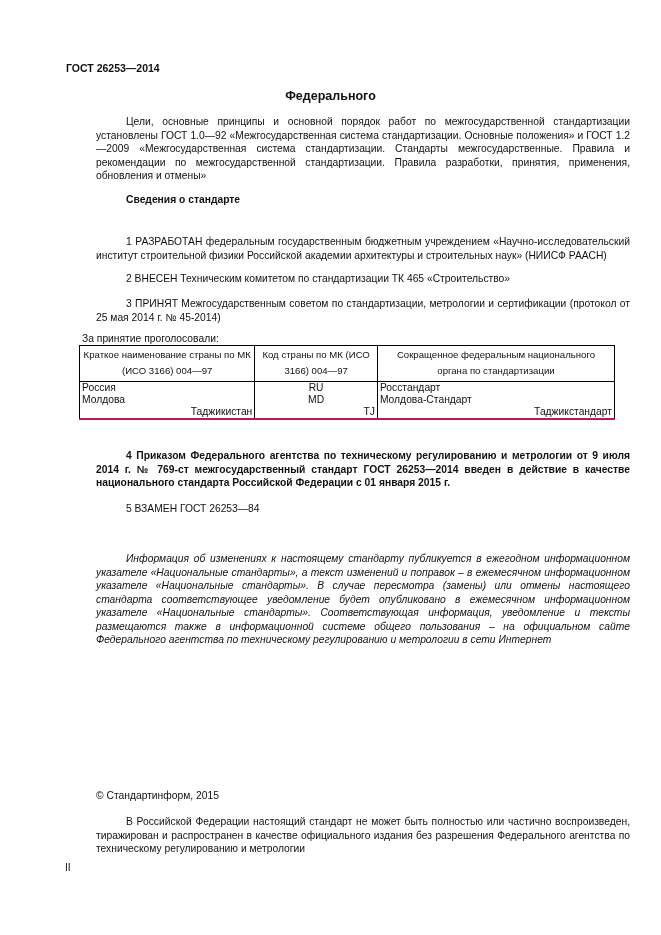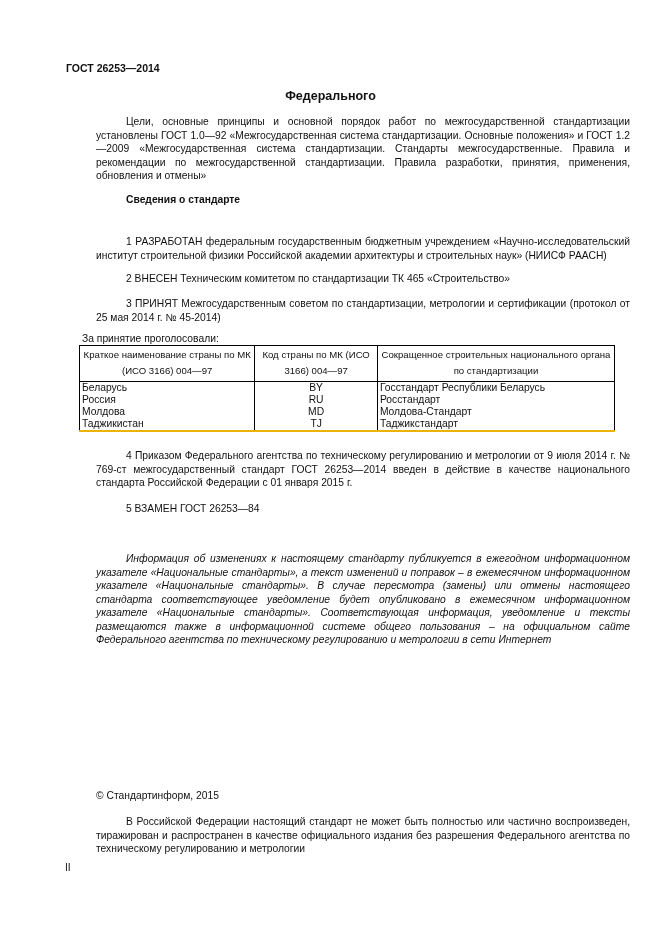--- a/index.html
+++ b/index.html
@@ -12,21 +12,21 @@
   .indent { text-indent: 30px; }
   .bold { font-weight: bold; }
   .italic { font-style: italic; }
   .right { text-align: left; }
   table.votes { position: absolute; left: 79px; top: 345px; width: 536px; border-collapse: collapse;
                 font-size: 10.3px; }
   table.votes th { font-weight: normal; font-size: 9.6px; line-height: 16px; border: 1.5px solid #000;
                    padding: 1px 3px 2px 3px; text-align: center; vertical-align: top; }
   table.votes td { border-left: 1.5px solid #000; border-right: 1.5px solid #000; padding: 0 2px;
                    line-height: 12px; height: 12px; }
-  table.votes tbody tr:last-child td { border-bottom: 2px solid #eab308; }
+  table.votes tbody tr:last-child td { border-bottom: 2px solid #be185d; text-align: right; }
   table.votes td.code { text-align: center; }
   .col1 { width: 175px; } .col2 { width: 121px; margin-left: 25px; } .col3 { width: 240px; }
 </style>
 </head>
 <body>
 
 <div class="abs doc-code">ГОСТ 26253—2014</div>
 <div class="abs title">Федерального</div>
 
 <div class="abs para indent" style="top:115px;">Цели, основные принципы и основной порядок работ по межгосударственной стандартизации установлены ГОСТ 1.0—92 «Межгосударственная система стандартизации. Основные положения» и ГОСТ 1.2—2009 «Межгосударственная система стандартизации. Стандарты межгосударственные. Правила и рекомендации по межгосударственной стандартизации. Правила разработки, принятия, применения, обновления и отмены»</div>
@@ -37,48 +37,43 @@
 <div class="abs para indent" style="top:272px;">2 ВНЕСЕН Техническим комитетом по стандартизации ТК 465 «Строительство»</div>
 <div class="abs para indent" style="top:297px;">3 ПРИНЯТ Межгосударственным советом по стандартизации, метрологии и сертификации (протокол от 25 мая 2014 г. № 45-2014)</div>
 
 <div class="abs" style="left:82px; top:333px; font-size:10.3px;">За принятие проголосовали:</div>
 
 <table class="votes">
   <thead>
     <tr>
       <th class="col1">Краткое наименование страны по МК (ИСО 3166) 004—97</th>
       <th class="col2">Код страны по МК (ИСО 3166) 004—97</th>
-      <th class="col3">Сокращенное строительных национального органа по стандартизации</th>
+      <th class="col3">Сокращенное федеральным национального органа по стандартизации</th>
     </tr>
   </thead>
   <tbody>
-    <tr>
-      <td>Беларусь</td>
-      <td class="code">BY</td>
-      <td>Госстандарт Республики Беларусь</td>
-    </tr>
     <tr>
       <td>Россия</td>
       <td class="code">RU</td>
       <td>Росстандарт</td>
     </tr>
     <tr>
       <td>Молдова</td>
       <td class="code">MD</td>
       <td>Молдова-Стандарт</td>
     </tr>
     <tr>
       <td>Таджикистан</td>
       <td class="code">TJ</td>
       <td>Таджикстандарт</td>
     </tr>
   </tbody>
 </table>
 
-<div class="abs para indent" style="top:449px;">4 Приказом Федерального агентства по техническому регулированию и метрологии от 9 июля 2014 г. № 769-ст межгосударственный стандарт ГОСТ 26253—2014 введен в действие в качестве национального стандарта Российской Федерации с 01 января 2015 г.</div>
+<div class="abs para indent" style="top:449px;font-weight:bold;">4 Приказом Федерального агентства по техническому регулированию и метрологии от 9 июля 2014 г. № 769-ст межгосударственный стандарт ГОСТ 26253—2014 введен в действие в качестве национального стандарта Российской Федерации с 01 января 2015 г.</div>
 <div class="abs para indent" style="top:502px;">5 ВЗАМЕН ГОСТ 26253—84</div>
 
 <div class="abs para indent italic" style="top:552px;">Информация об изменениях к настоящему стандарту публикуется в ежегодном информационном указателе «Национальные стандарты», а текст изменений и поправок – в ежемесячном информационном указателе «Национальные стандарты». В случае пересмотра (замены) или отмены настоящего стандарта соответствующее уведомление будет опубликовано в ежемесячном информационном указателе «Национальные стандарты». Соответствующая информация, уведомление и тексты размещаются также в информационной системе общего пользования – на официальном сайте Федерального агентства по техническому регулированию и метрологии в сети Интернет</div>
 
 <div class="abs para right" style="top:789px;">© Стандартинформ, 2015</div>
 
 <div class="abs para indent" style="top:815px;">В Российской Федерации настоящий стандарт не может быть полностью или частично воспроизведен, тиражирован и распространен в качестве официального издания без разрешения Федерального агентства по техническому регулированию и метрологии</div>
 
 <div class="abs" style="left:65px; top:862px;">II</div>
 

